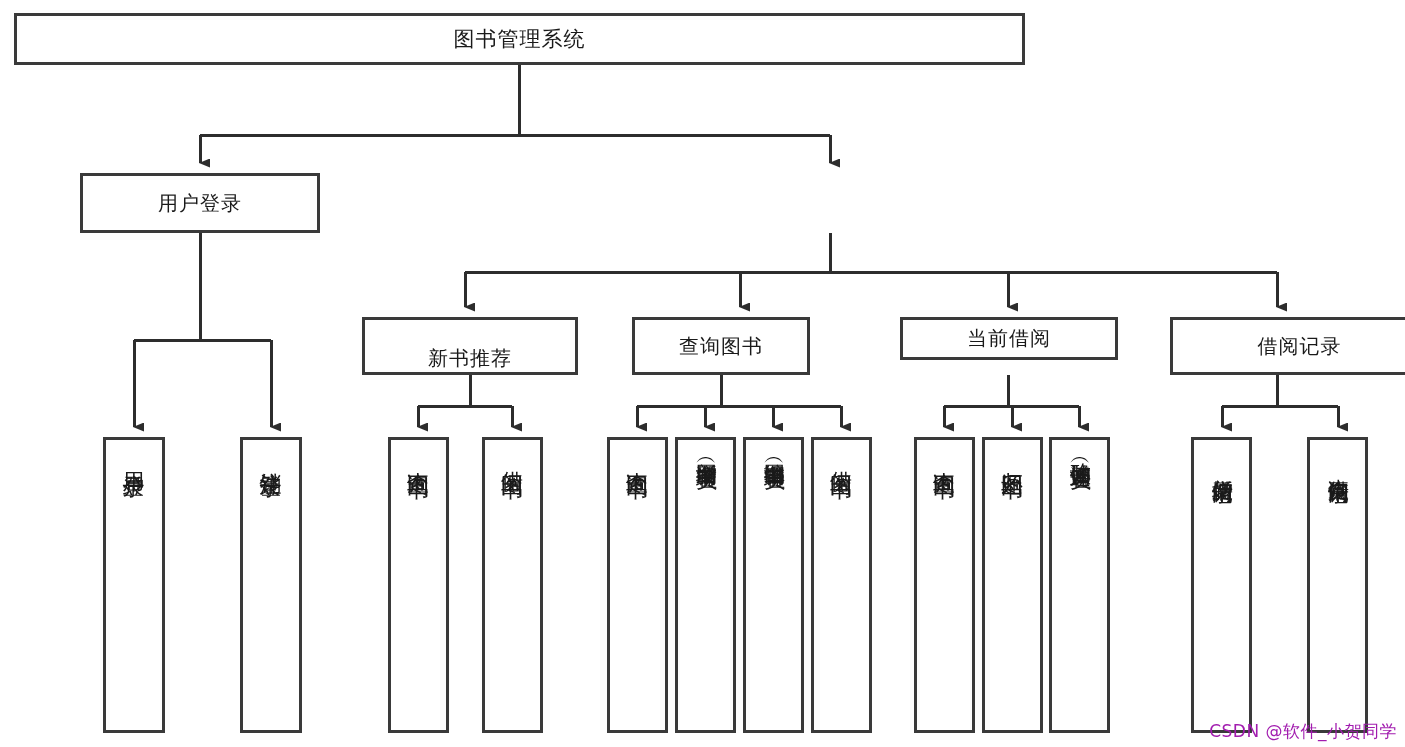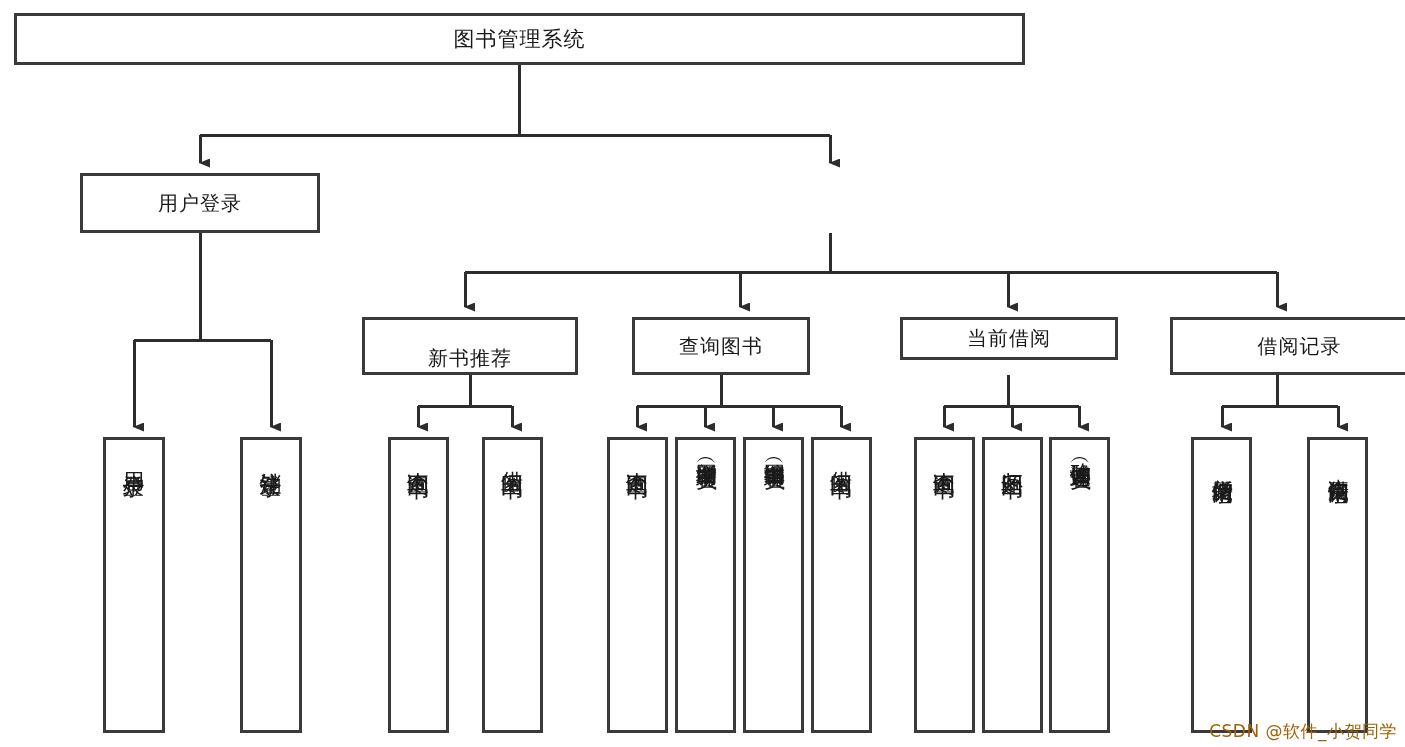--- a/index.html
+++ b/index.html
@@ -67,21 +67,21 @@
   .vtext.tight{
     font-size:21px;
     letter-spacing:1px;
   }
   
   #watermark{
     position:absolute;
     right:8px;
     bottom:4px;
     font-size:17px;
-    color:#a16207;
+    color:#a21caf;
     letter-spacing:0.5px;
     white-space:nowrap;
     user-select:none;
   }
 </style>
 </head>
 <body>
 
 <div id="canvas">
 

